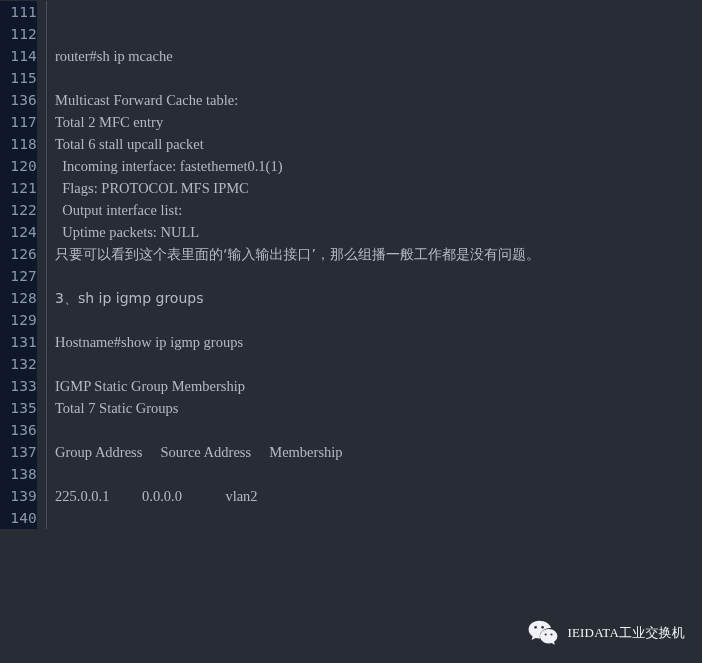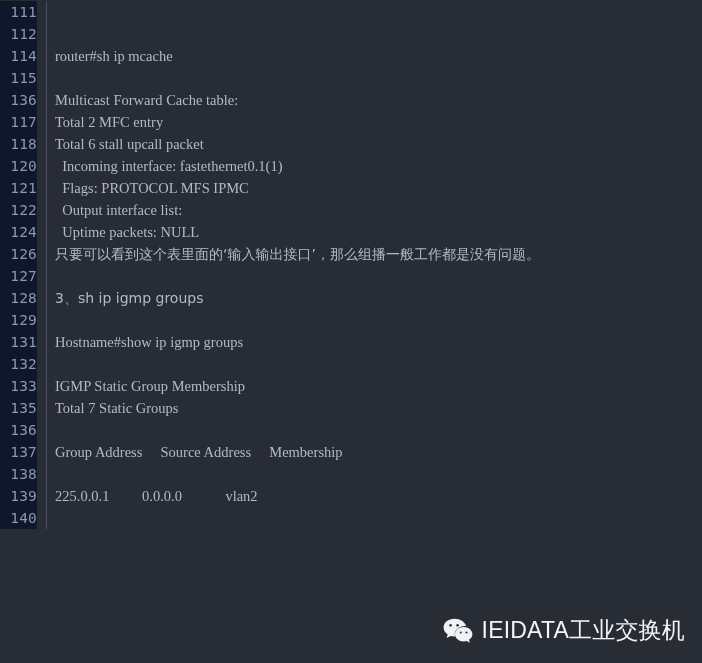--- a/index.html
+++ b/index.html
@@ -94,22 +94,22 @@
     gap: 9px;
     pointer-events: none;
   }
   .wechat-icon {
     width: 30px;
     height: 26px;
     display: block;
   }
   .watermark-text {
     color: #f2f4f7;
-    font-family: Liberation Sans, sans-serif;
-    font-size: 23px;
+    font-family: Liberation Serif, serif;
+    font-size: 13px;
     letter-spacing: 0.2px;
     white-space: nowrap;
   }
 </style>
 </head>
 <body>
 
 <div class="code-viewer">
 
   <div class="code-lines">

